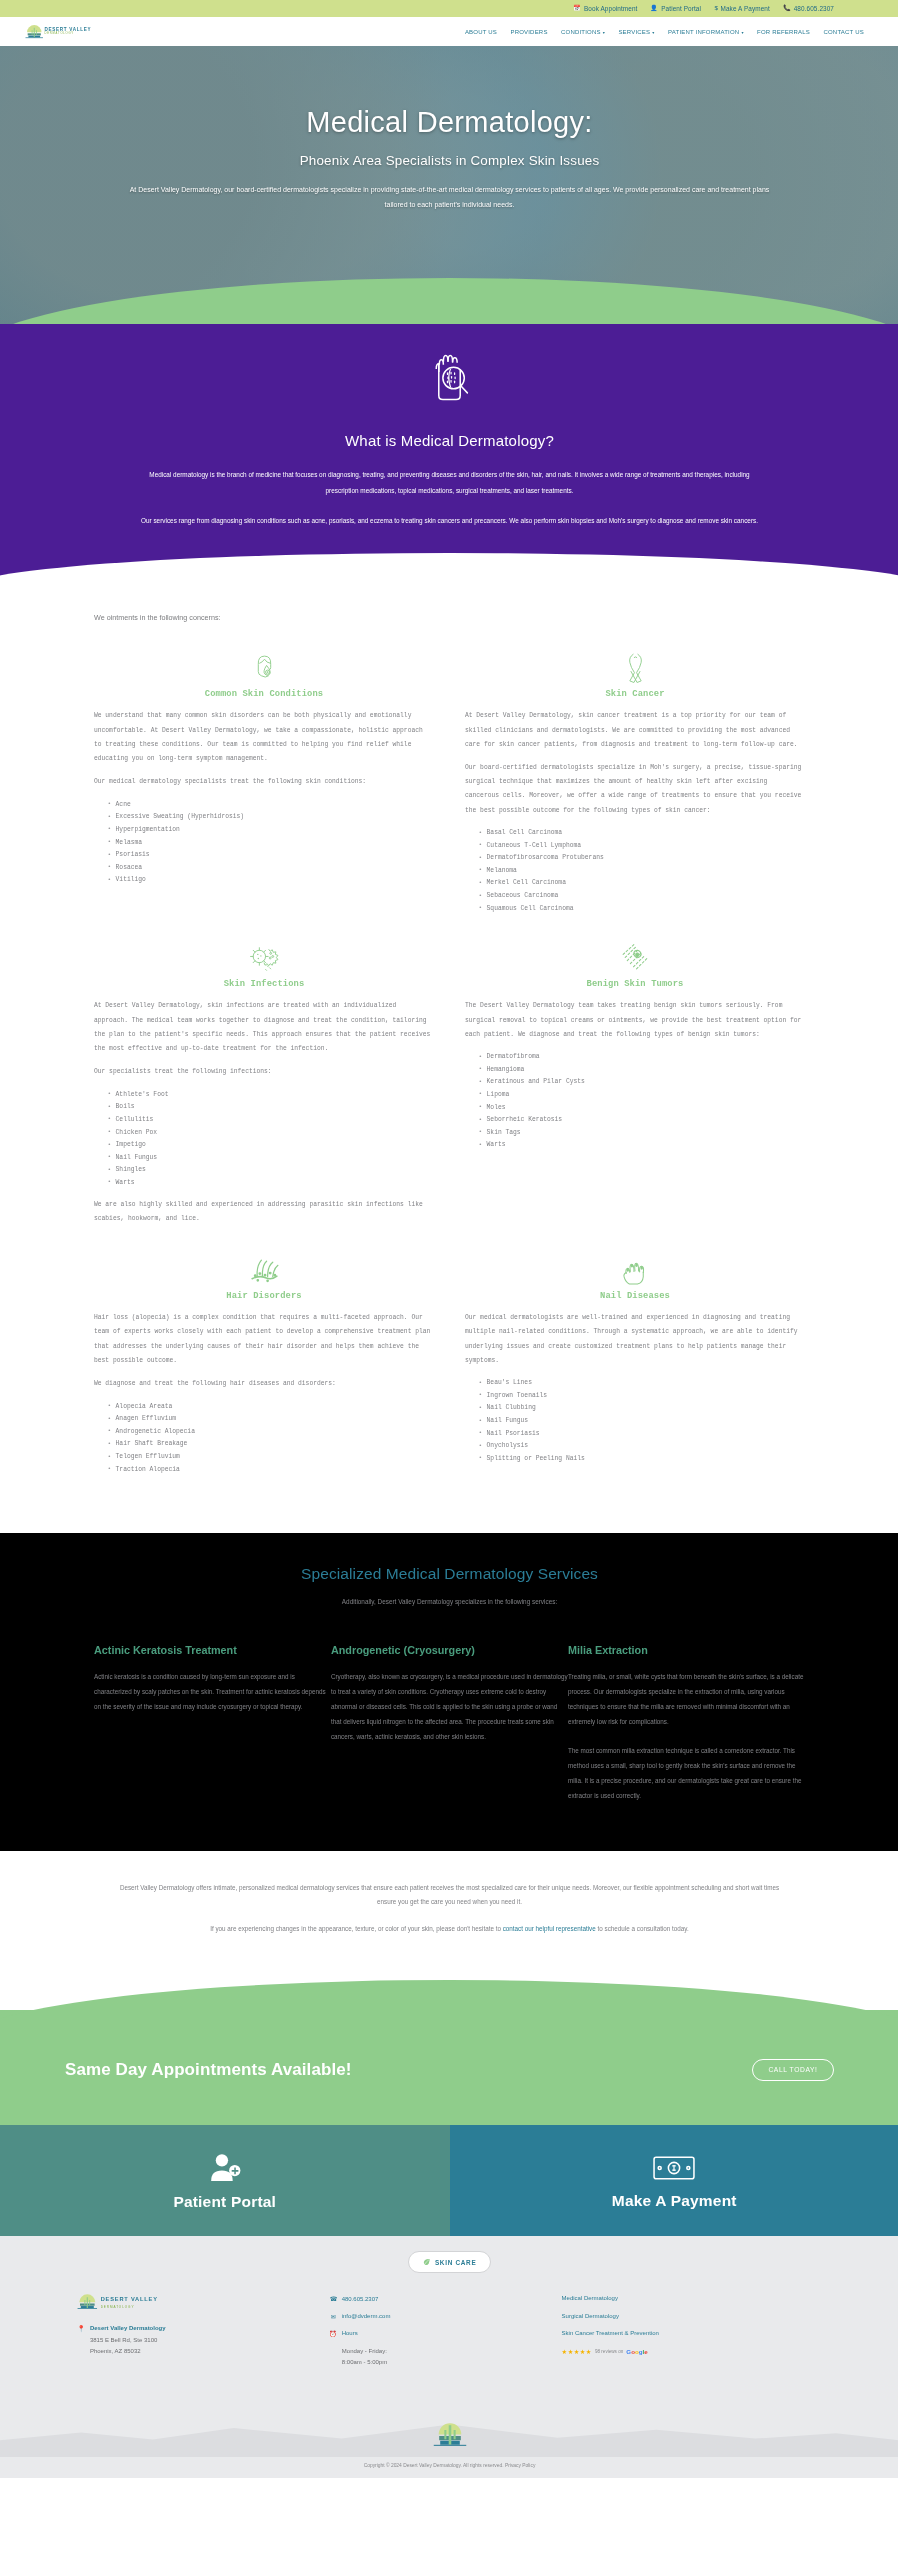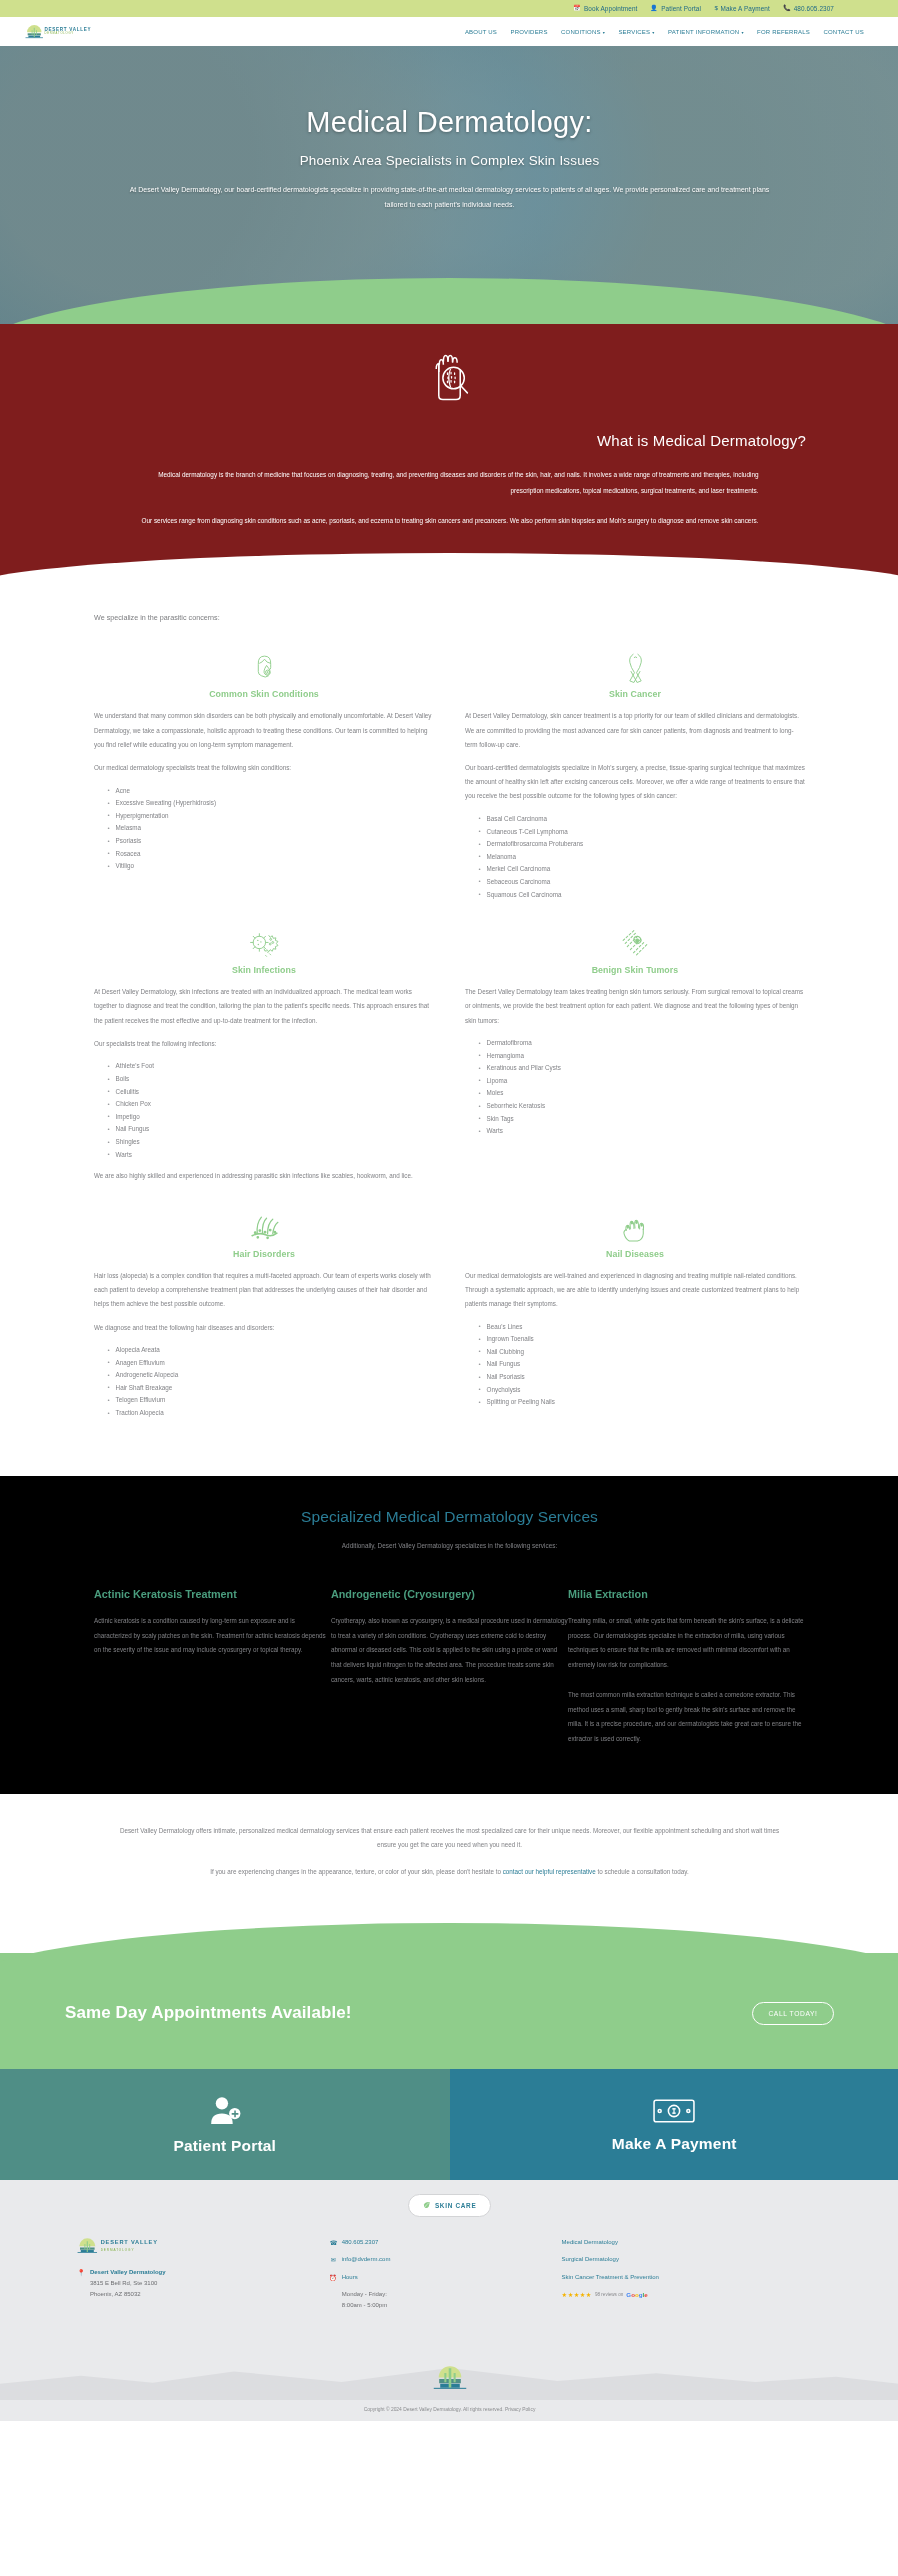--- a/index.html
+++ b/index.html
@@ -114,43 +114,43 @@
   }
   .hero-curve {
     position: absolute; left: -4%; bottom: -36px; width: 108%; height: 82px;
     background: #8fcd8b;
     border-radius: 50% 50% 0 0 / 100% 100% 0 0;
     z-index: 2;
   }
 
   
   .what {
-    background: #7f1d1d;
+    background: #4c1d95;
     color: #fff;
-    text-align: right;
+    text-align: center;
     padding: 21.6px 93px 47px;
     position: relative;
   }
   .what-icon { margin: 0 auto 28px; width: 49px; height: 58px; }
   .what h2 {
     font-size: 15px; font-weight: 400; letter-spacing: 0.2px; margin-bottom: 18.5px;
   }
   .what p {
     font-size: 6.4px; line-height: 2.5; max-width: 618px; margin: 0 auto 13.4px;
   }
   .what-curve-bottom {
     position: absolute; left: -4%; bottom: -0.5px; width: 108%; height: 36px;
     background: #fff;
     border-radius: 50% 50% 0 0 / 100% 100% 0 0;
   }
 
   
   .conditions { padding: 24px 94px 31px; background: #fff; }
   .lead { font-size: 7.2px; color: #7b7c7f; margin-bottom: 29px; }
-  .grid2 { display: flex; flex-wrap: wrap; }
+  .grid2 { display: flex; flex-wrap: wrap; font-family: Liberation Mono, monospace; }
   .col {
     width: 50%;
     padding: 0 15.5px 0 0;
     margin-bottom: 17.5px;
   }
   .col:nth-child(even) { padding: 0 0 0 15.5px; }
   .card-icon {
     height: 32px; display: flex; align-items: flex-end; justify-content: center;
     margin-bottom: 6.2px;
   }
@@ -399,21 +399,21 @@
         </g>
       </svg>
     </div>
     <h2>What is Medical Dermatology?</h2>
     <p>Medical dermatology is the branch of medicine that focuses on diagnosing, treating, and preventing diseases and disorders of the skin, hair, and nails. It involves a wide range of treatments and therapies, including prescription medications, topical medications, surgical treatments, and laser treatments.</p>
     <p>Our services range from diagnosing skin conditions such as acne, psoriasis, and eczema to treating skin cancers and precancers. We also perform skin biopsies and Moh's surgery to diagnose and remove skin cancers.</p>
     <div class="what-curve-bottom"></div>
   </section>
 
   <section class="conditions">
-    <div class="lead">We specialize in the parasitic concerns:</div>
+    <div class="lead">We ointments in the following concerns:</div>
     <div class="grid2">
 
       <div class="col">
         <div class="card-icon">
           <svg width="31" height="31" viewBox="0 0 60 60" fill="none" stroke="#8fcd8b" stroke-width="1.8">
             <path d="M18 24 q-1-16 12-16 t12 16 v6 q0 4-3 4"></path>
             <path d="M18 24 v14 q0 6 6 8"></path>
             <path d="M20 22 q6-2 10-8 q4 7 12 8"></path>
             <path d="M34 26 q-8 12-3 17 q5 5 9 0 q4-5-6-17z"></path>
             <circle cx="36" cy="39" r="4"></circle>

